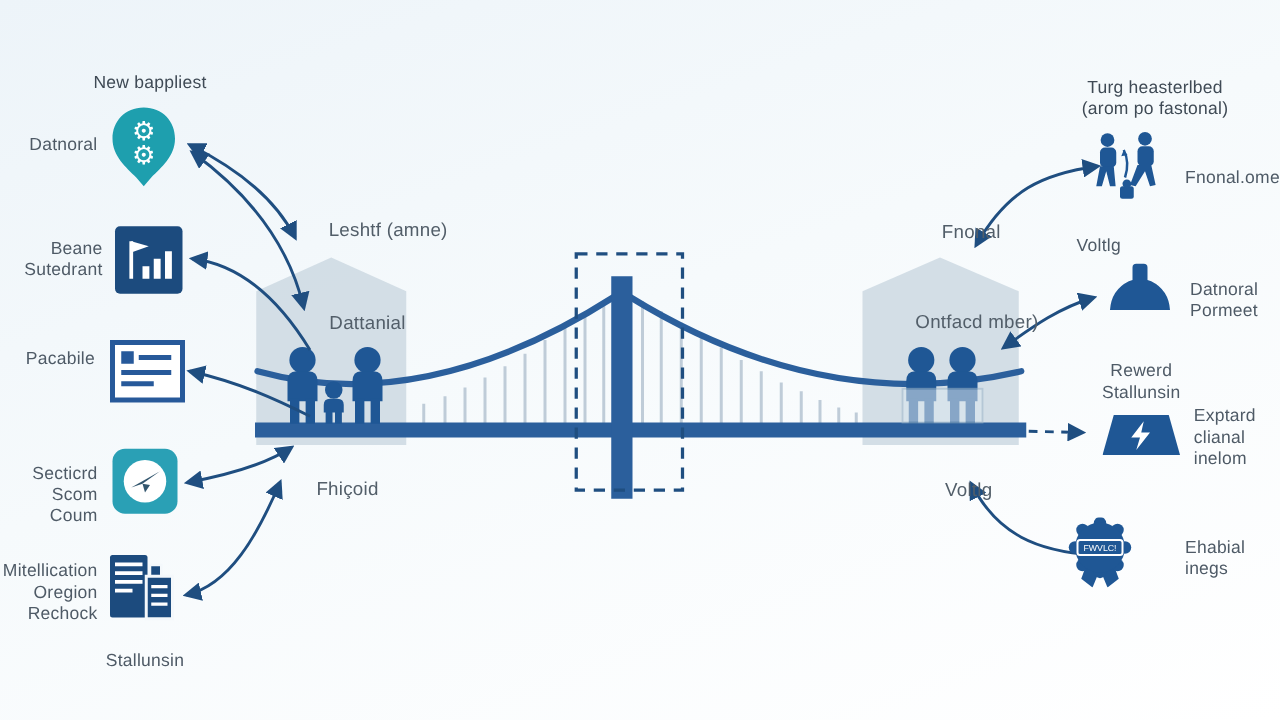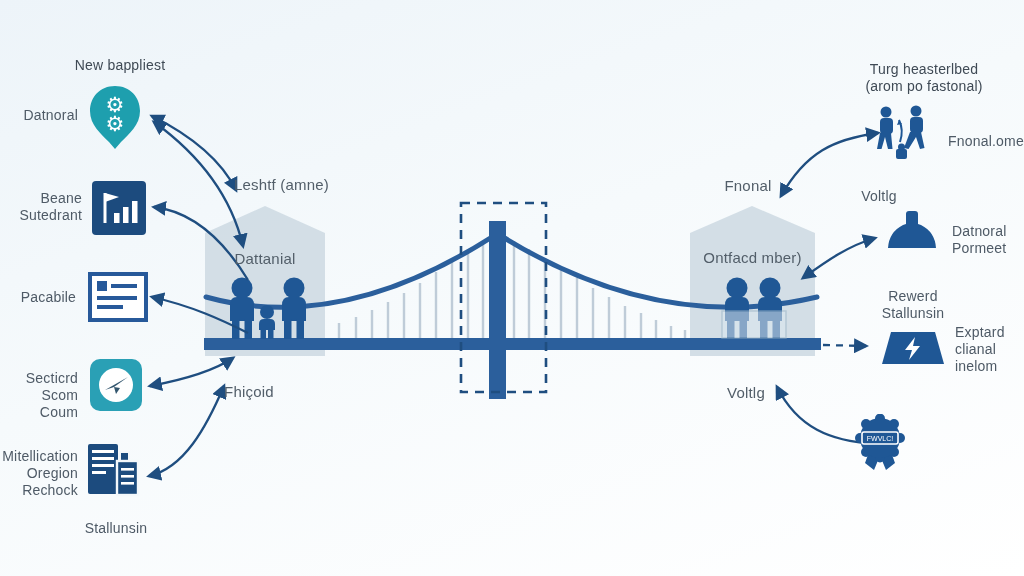--- a/index.html
+++ b/index.html
@@ -7,21 +7,21 @@
     position:relative;width:1024px;height:576px;overflow:hidden;
     font-family:"Liberation Sans", sans-serif;
     background:linear-gradient(160deg,#edf4f9 0%,#f6fafc 45%,#ffffff 100%);
   }
   .lbl{
     position:absolute;color:#4e5a66;font-size:14px;line-height:1.22;
     white-space:pre-line;letter-spacing:.2px;
   }
   .lbl.right{text-align:right;}
   .lbl.center{text-align:center;}
-  .lbl.big{font-size:15px;color:#525e69;}
+  .lbl.big{font-size:15px;color:#525e69;margin-left:29px;}
   .icon{position:absolute;}
   .icon-square{border-radius:4px;display:flex;align-items:center;justify-content:center;}
   svg{display:block;}
   #scene{position:absolute;left:0;top:0;}
 </style>
 </head>
 <body>
 
 <div id="stage">
 
@@ -208,21 +208,21 @@
       </g>
       <rect x="8" y="18" width="36" height="12" rx="2" fill="#1f5795" stroke="#ffffff" stroke-width="1.6"></rect>
       <text x="26" y="27" text-anchor="middle" font-size="7" fill="#ffffff">FWVLC!</text>
     </svg>
   </div>
 
   <div class="lbl center" style="left:60px;top:57px;width:120px;color:#3f4a55">New bappliest</div>
   <div class="lbl right" style="left:4px;top:107px;width:74px">Datnoral</div>
   <div class="lbl right" style="left:4px;top:190px;width:78px">Beane
 Sutedrant</div>
-  <div class="lbl right" style="left:2px;top:289px;width:74px">Pacabile</div>
+  <div class="lbl right" style="left:2px;top:278px;width:74px">Pacabile</div>
   <div class="lbl right" style="left:2px;top:370px;width:76px">Secticrd
 Scom
 Coum</div>
   <div class="lbl right" style="left:0px;top:448px;width:78px">Mitellication
 Oregion
 Rechock</div>
   <div class="lbl center" style="left:66px;top:520px;width:100px">Stallunsin</div>
 
   <div class="lbl big center" style="left:224px;top:176px;width:115px">Leshtf (amne)</div>
   <div class="lbl big center" style="left:209px;top:250px;width:112px">Dattanial</div>
@@ -235,14 +235,16 @@
 (arom po fastonal)</div>
   <div class="lbl" style="left:948px;top:133px;width:76px">Fnonal.omes</div>
   <div class="lbl center" style="left:843px;top:188px;width:72px">Voltlg</div>
   <div class="lbl" style="left:952px;top:223px;width:76px">Datnoral
 Pormeet</div>
   <div class="lbl center" style="left:866px;top:288px;width:94px">Rewerd
 Stallunsin</div>
   <div class="lbl" style="left:955px;top:324px;width:70px">Exptard
 clianal
 inelom</div>
+  <div class="lbl" style="left:948px;top:429px;width:76px">Ehabial
+inegs</div>
 
 </div>
 
 </body></html>

